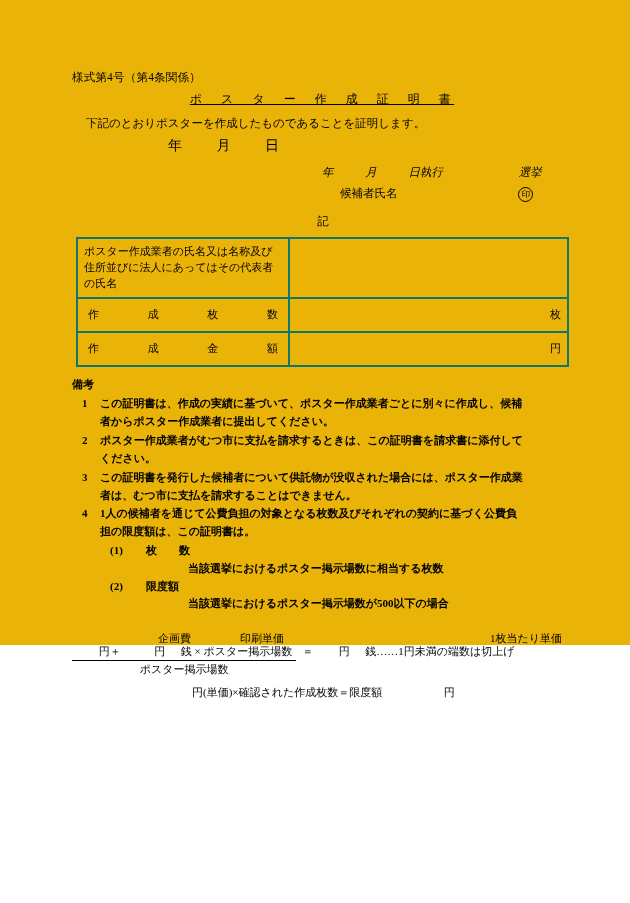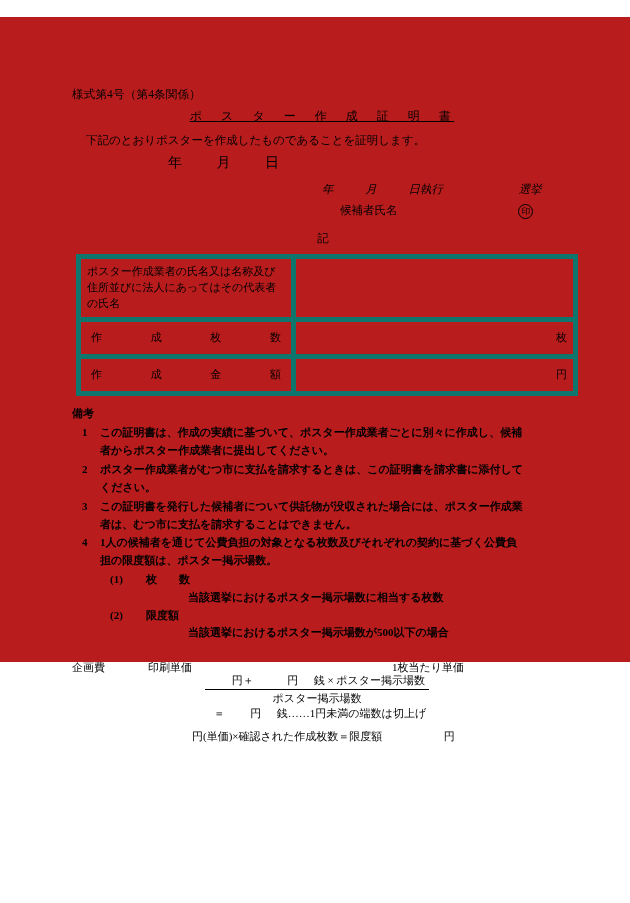--- a/index.html
+++ b/index.html
@@ -13,22 +13,21 @@
     font-family: "Liberation Serif", "DejaVu Serif", serif;
     color: #000000;
     position: relative;
     overflow: hidden;
   }
   .page {
     position: absolute;
     left: 0; top: 0;
     width: 630px;
     height: 645px;
-    background: #b91c1c;
-    margin-top: 17px;
+    background: #eab308;
   }
   .doc {
     position: absolute;
     left: 72px;
     top: 70px;
     width: 490px;
   }
   .form-no {
     font-size: 11.5px;
     letter-spacing: 0.2px;
@@ -87,21 +86,21 @@
     padding-left: 12px;
   }
 
   table.main {
     border-collapse: collapse;
     width: 465px;
     table-layout: fixed;
     margin-left: 4px;
   }
   table.main td {
-    border: 5px solid #0f766e;
+    border: 2px solid #0f766e;
     font-size: 11px;
     padding: 5px 6px;
     vertical-align: middle;
     height: 22px;
   }
   td.label-cell { width: 198px; }
   td.value-cell { width: 265px; text-align: right; }
   .lbl-multiline { line-height: 1.45; }
   .spread {
     display: flex;
@@ -138,21 +137,22 @@
   .sub-detail { padding-left: 78px; }
 
   .formula {
     margin-top: 18px;
     font-size: 11px;
     position: relative;
     height: 110px;
   }
   .f-row1 {
     display: flex;
-    gap: 4px;
+    gap: 10px;
+    justify-content: flex-end;
   }
   .f-kikaku { width: 72px; }
   .f-print { width: 120px; }
   .f-unit-right { }
   .frac {
     position: relative;
     display: inline-block;
   }
   .frac-num {
     text-align: center;
@@ -162,23 +162,22 @@
   .frac-line {
     border-top: 1px solid #000;
   }
   .frac-den {
     text-align: center;
     padding: 1px 4px 0 4px;
     white-space: nowrap;
   }
   .f-main {
     display: flex;
-    align-items: center;
+    align-items: flex-start;
     margin-top: -2px;
-    flex-direction: column;
   }
   .f-after {
     padding-left: 6px;
     white-space: nowrap;
   }
   .f-last {
     margin-top: 8px;
     padding-left: 120px;
     white-space: nowrap;
   }
@@ -281,21 +280,21 @@
         <div class="note-body">
           <div>この証明書を発行した候補者について供託物が没収された場合には、ポスター作成業</div>
           <div>者は、むつ市に支払を請求することはできません。</div>
         </div>
       </div>
 
       <div class="note">
         <div class="note-num">4</div>
         <div class="note-body">
           <div>1人の候補者を通じて公費負担の対象となる枚数及びそれぞれの契約に基づく公費負</div>
-          <div>担の限度額は、ポスター掲示場数。</div>
+          <div>担の限度額は、この証明書は。</div>
         </div>
       </div>
 
       <div class="sub">
         <div class="sub-item">
           <div class="sub-num">(1)</div>
           <div class="sub-text">枚　　数</div>
         </div>
         <div class="sub-detail">当該選挙におけるポスター掲示場数に相当する枚数</div>
         <div class="sub-item">

